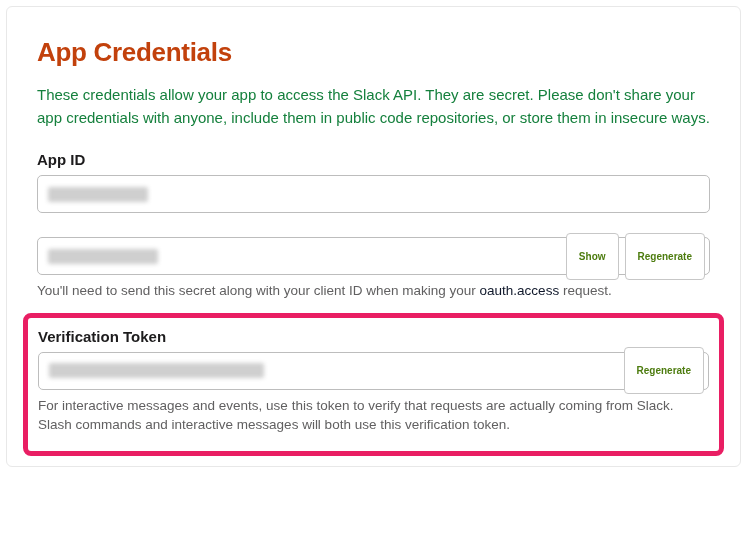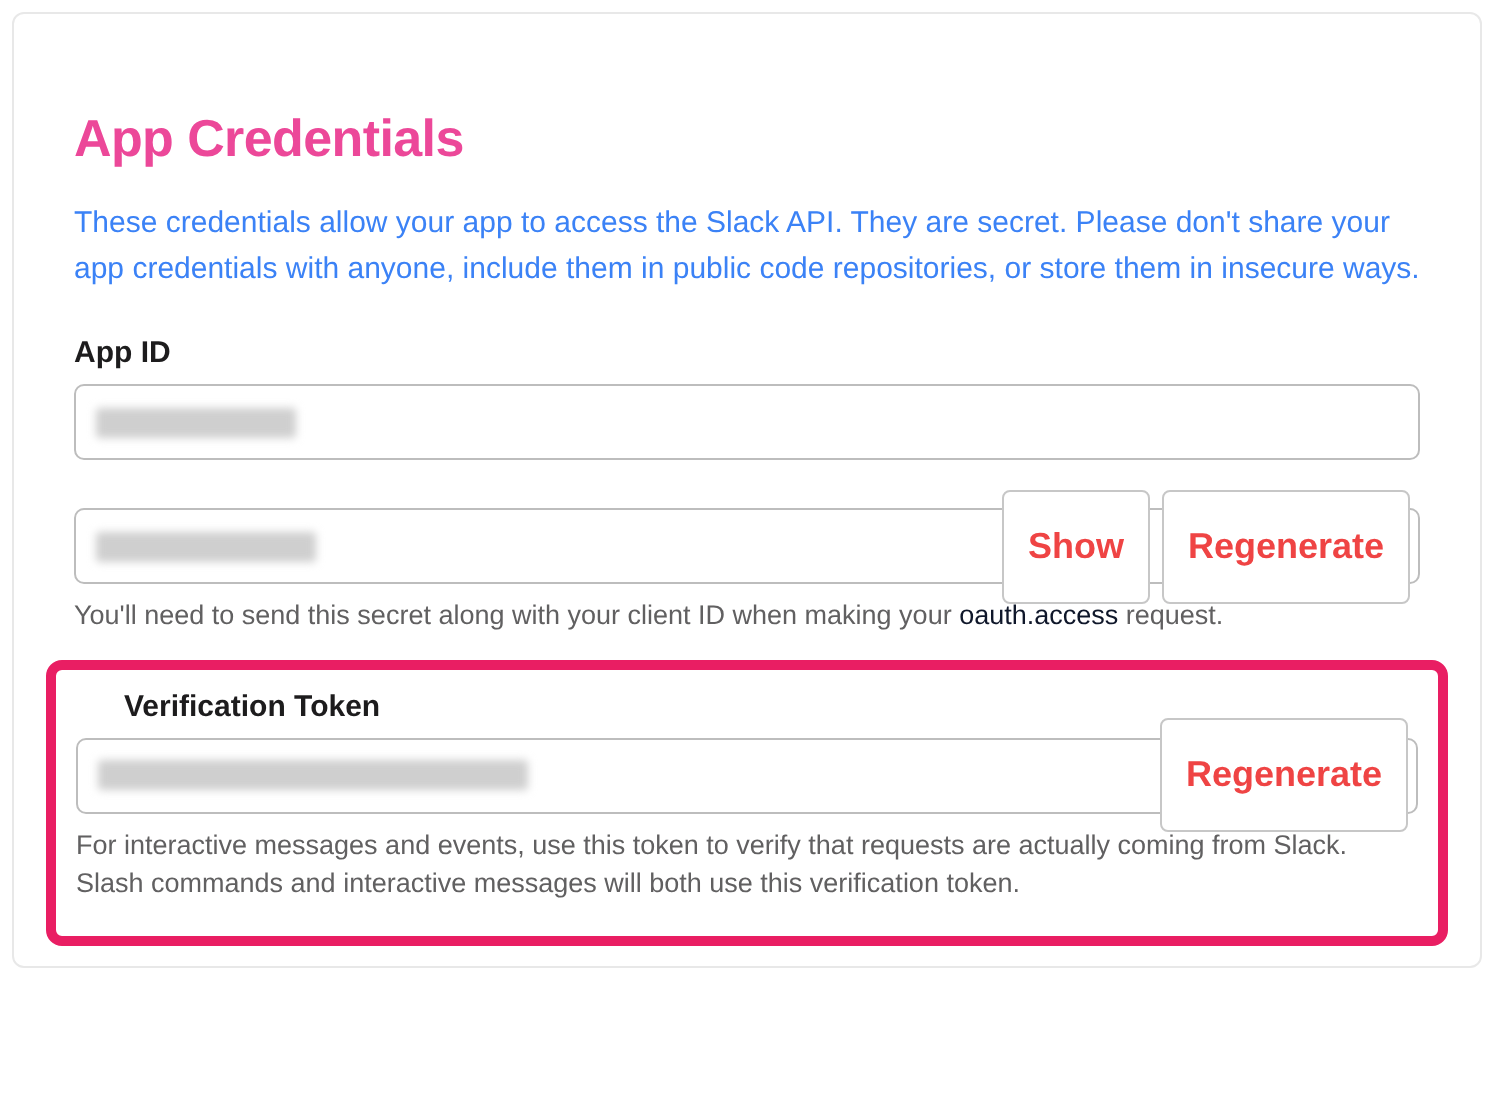--- a/index.html
+++ b/index.html
@@ -16,28 +16,27 @@
     .card {
       border: 1px solid #e8e8e8;
       border-radius: 6px;
       padding: 30px 30px 24px 30px;
       margin: 6px;
       position: relative;
     }
     .page-title {
       font-size: 26px;
       font-weight: 900;
-      color: #ec4899;
+      color: #c2410c;
       margin-bottom: 16px;
       letter-spacing: -0.3px;
-      margin-top: 17px;
     }
     .description {
       font-size: 15px;
-      color: #3b82f6;
+      color: #15803d;
       line-height: 1.5;
       margin-bottom: 22px;
     }
     .row {
       display: flex;
       gap: 20px;
       margin-bottom: 12px;
     }
     .field {
       flex: 1;
@@ -81,23 +80,23 @@
     .btn-group {
       margin-left: auto;
       display: flex;
       gap: 6px;
     }
     .btn {
       border: 1px solid #c7c7c7;
       background: #fff;
       border-radius: 4px;
       padding: 17px 12px;
-      font-size: 18px;
+      font-size: 10px;
       font-weight: 600;
-      color: #ef4444;
+      color: #4d7c0f;
       cursor: pointer;
       font-family: inherit;
     }
     .help-text {
       font-size: 13.5px;
       color: #616061;
       line-height: 1.45;
       margin-top: 6px;
       margin-bottom: 12px;
     }
@@ -106,21 +105,20 @@
       cursor: pointer;
     }
     .highlight-box {
       border: 5px solid #e91e63;
       border-radius: 8px;
       padding: 8px 10px 10px 10px;
       margin: 0 -14px -14px -14px;
     }
     .highlight-box .field-label {
       margin-top: 2px;
-      margin-left: 24px;
     }
     .highlight-box .help-text {
       margin-bottom: 2px;
     }
   </style>
 </head>
 <body>
 
 <div class="card">
   <h1 class="page-title">App Credentials</h1>

